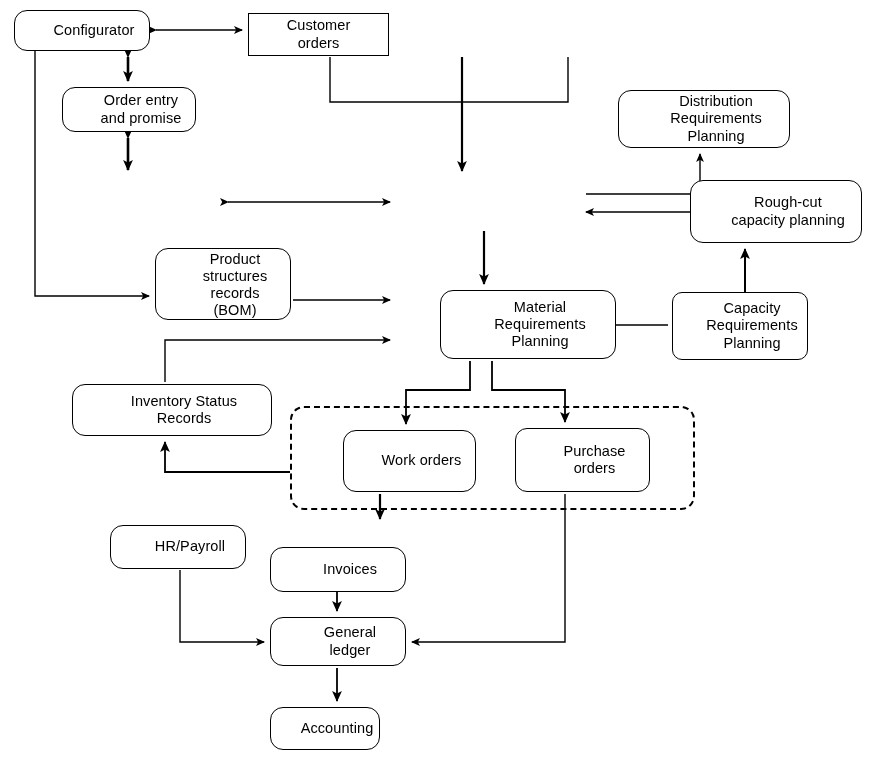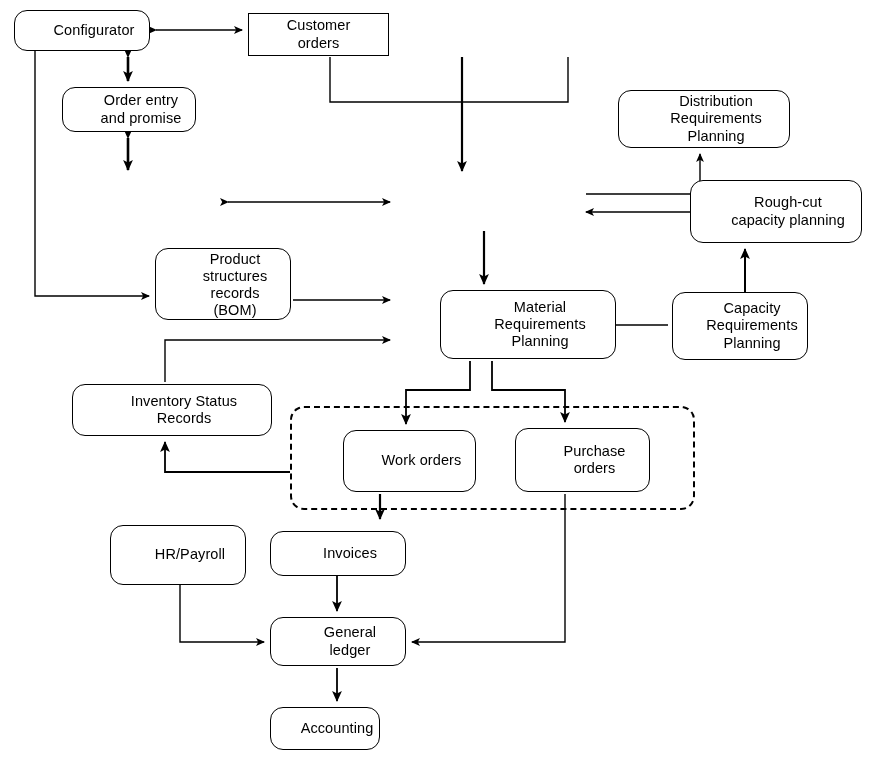--- a/index.html
+++ b/index.html
@@ -95,36 +95,36 @@
     </div>
     <div class="node round" style="left: 690px; top: 180px; width: 172px; height: 63px;">
       <span>Rough-cut<br>capacity planning</span>
     </div>
     <div class="node round" style="left: 155px; top: 248px; width: 136px; height: 72px; align-items: flex-end;">
       <span>Product<br>structures<br>records<br>(BOM)</span>
     </div>
     <div class="node round" style="left: 396px; top: 290px; width: 176px; height: 69px; margin-left: 44px;">
       <span>Material<br>Requirements<br>Planning</span>
     </div>
-    <div class="node round" style="left: 672px; top: 292px; width: 136px; height: 68px;">
+    <div class="node round" style="left: 672px; top: 292px; width: 136px; height: 68px; border-radius: 10px;">
       <span>Capacity<br>Requirements<br>Planning</span>
     </div>
     <div class="node round" style="left: 343px; top: 430px; width: 133px; height: 62px;">
       <span>Work orders</span>
     </div>
     <div class="node round" style="left: 72px; top: 384px; width: 200px; height: 52px;">
       <span>Inventory Status<br>Records</span>
     </div>
-    <div class="node round" style="left: 515px; top: 428px; width: 135px; height: 64px;">
+    <div class="node round" style="left: 515px; top: 428px; width: 135px; height: 64px; border-radius: 12px;">
       <span>Purchase<br>orders</span>
     </div>
-    <div class="node round" style="left: 110px; top: 525px; width: 136px; height: 60px;">
+    <div class="node round" style="left: 110px; top: 525px; width: 136px; height: 44px;">
       <span>HR/Payroll</span>
     </div>
-    <div class="node round" style="left: 270px; top: 531px; width: 136px; height: 45px;">
+    <div class="node round" style="left: 270px; top: 547px; width: 136px; height: 45px;">
       <span>Invoices</span>
     </div>
     <div class="node round" style="left: 270px; top: 617px; width: 136px; height: 49px;">
       <span>General<br>ledger</span>
     </div>
     <div class="node round" style="left: 270px; top: 707px; width: 110px; height: 43px;">
       <span>Accounting</span>
     </div>
   </div>
 

